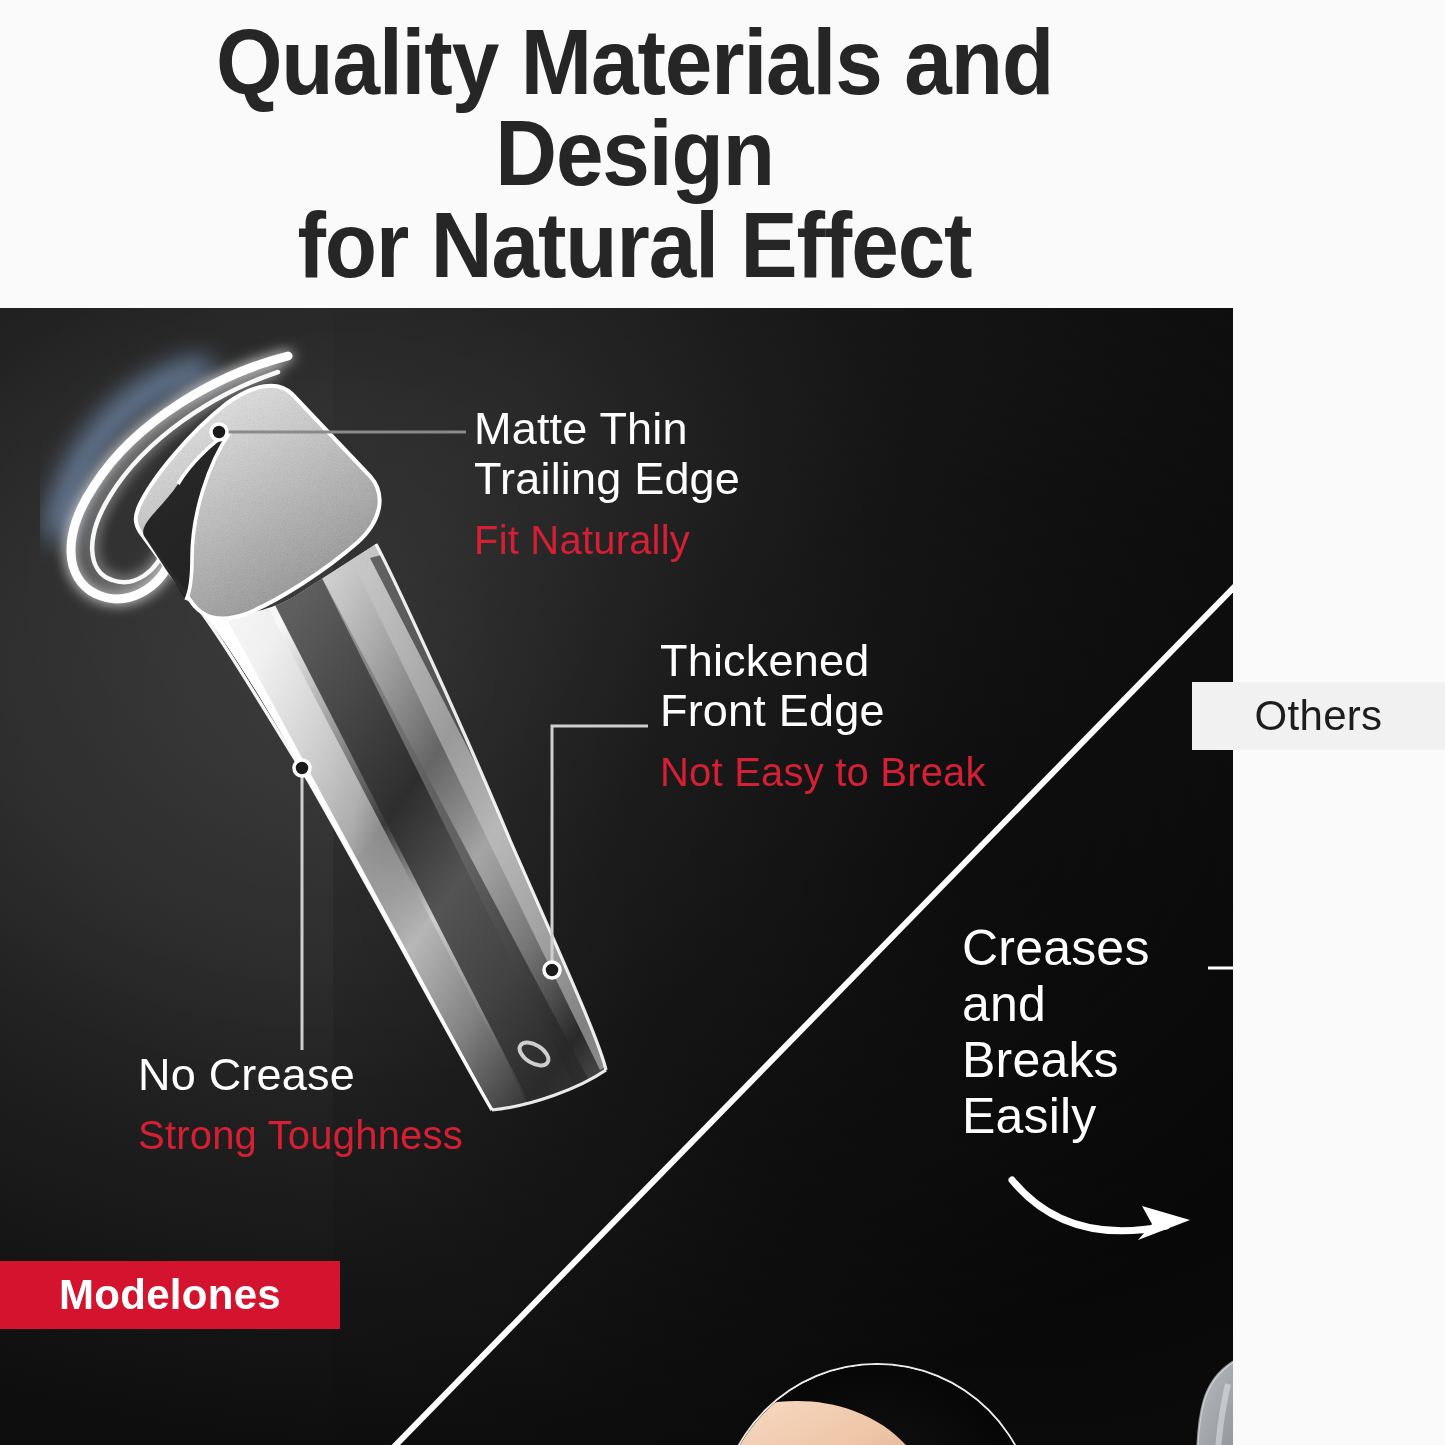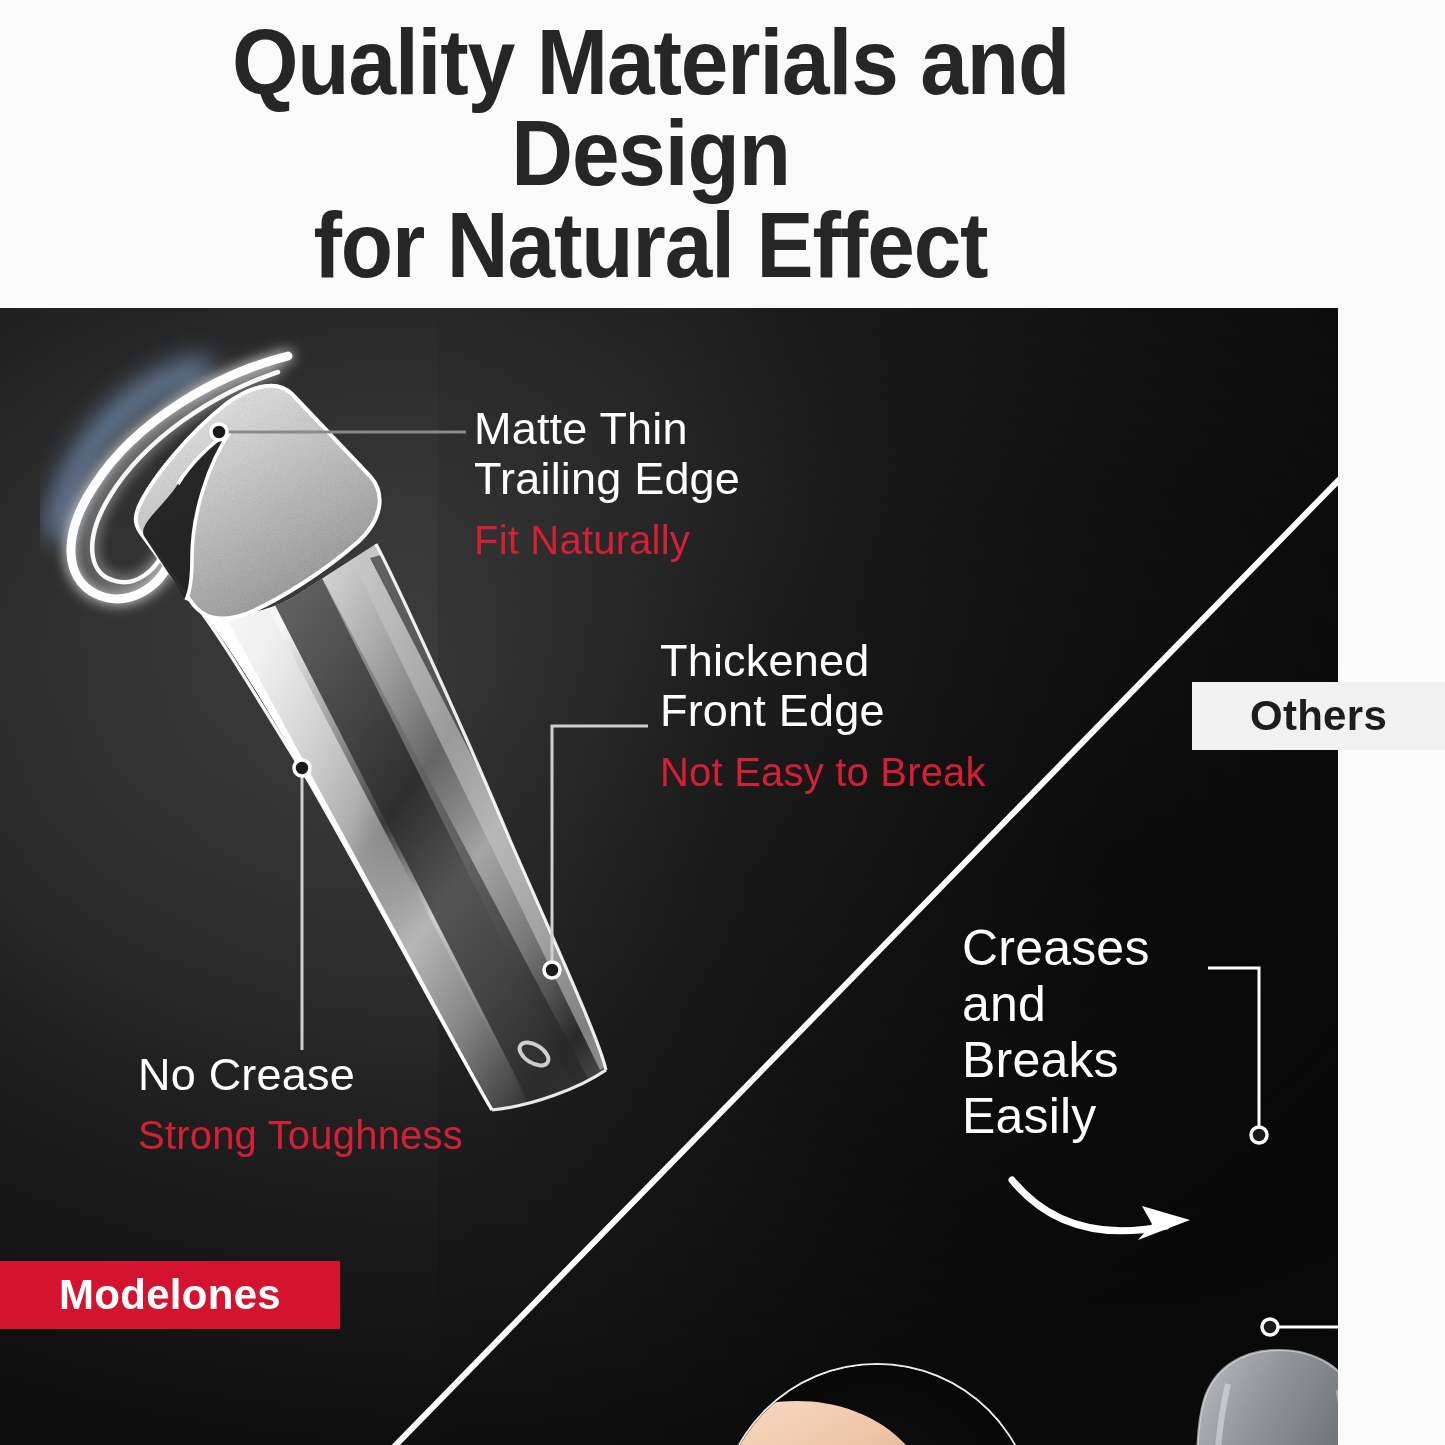--- a/index.html
+++ b/index.html
@@ -1,36 +1,36 @@
 <!DOCTYPE html>
 <html><head>
 <meta charset="utf-8">
 <style>
   html,body{margin:0;padding:0;background:#fff;}
   body{font-family:"Liberation Sans","DejaVu Sans",sans-serif;}
   #stage{position:relative;width:1445px;height:1445px;overflow:hidden;background:#fafafb;}
 
   
   .header{
-    position:absolute;left:16px;top:0;width:1269px;height:308px;
+    position:absolute;left:0;top:0;width:1269px;height:308px;
     background:#fafafb;
     display:flex;align-items:center;justify-content:center;
   }
   .header-title{
     font-size:92px;line-height:0.99;font-weight:700;
     color:#262626;text-align:center;letter-spacing:-1.2px;
     font-family:"Liberation Sans","DejaVu Sans",sans-serif;
     transform:scaleX(0.93);
     padding:0 40px;
   }
   .header-title span{display:block;}
 
   
   .panel{
-    position:absolute;left:0;top:308px;width:1338px;height:1137px;
+    position:absolute;left:0;top:308px;width:1233px;height:1137px;
     background:
       radial-gradient(ellipse 1100px 760px at 34% 34%, #343434 0%, #2a2a2a 38%, #1e1e1e 62%, #161616 80%, #0e0e0e 100%),
       #121212;
     overflow:hidden;
   }
   
   .panel-wash{
     position:absolute;left:-60px;top:-40px;width:1000px;height:820px;
     background:radial-gradient(ellipse at 40% 40%, rgba(255,255,255,0.055) 0%, rgba(255,255,255,0.02) 45%, rgba(255,255,255,0) 72%);
     pointer-events:none;
@@ -69,21 +69,21 @@
   }
   .badge-modelones span{
     color:#ffffff;font-size:42px;font-weight:600;letter-spacing:0.3px;
   }
   .badge-others{
     position:absolute;left:1192px;top:682px;width:253px;height:68px;
     background:#f1f1f1;display:flex;align-items:center;justify-content:center;
     z-index:30;
   }
   .badge-others span{
-    color:#1d1d1d;font-size:42px;font-weight:700;letter-spacing:0.3px;
+    color:#1d1d1d;font-size:42px;font-weight:400;letter-spacing:0.3px;
   }
 
   
   .photo-inset{
     position:absolute;left:718px;top:1055px;width:314px;height:314px;
     border-radius:50%;overflow:hidden;
     border:2px solid rgba(255,255,255,0.92);
     background:#050505;
     z-index:20;
   }

